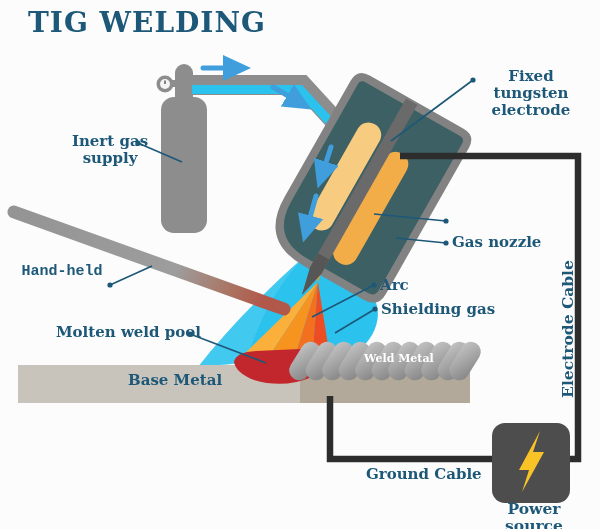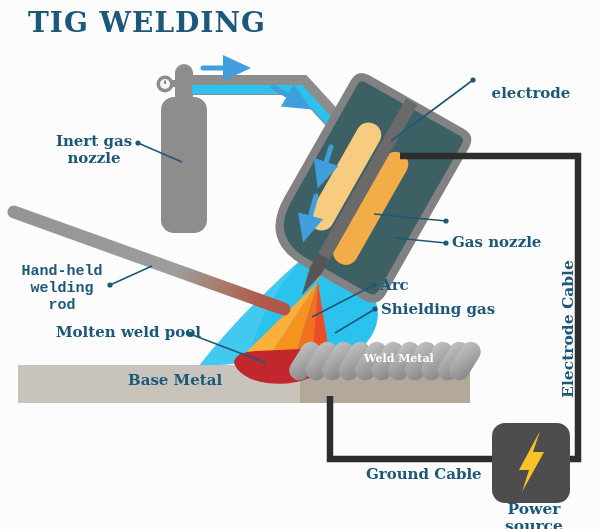--- a/index.html
+++ b/index.html
@@ -161,36 +161,35 @@
         </g>
       <g>
           <line x1="190" y1="334" x2="266" y2="363"></line>
           <circle cx="190" cy="334" r="2.6" fill="#1d5878" stroke="none"></circle>
         </g>
     </g>
   </svg>
 
   <div class="title">TIG WELDING</div>
 
-  <div class="lbl center" style="left:54px;top:133px;width:80px;">
+  <div class="lbl center" style="left:70px;top:133px;width:80px;">
     <span>Inert gas</span><br>
-    <span>nozzle</span>
+    <span>supply</span>
   </div>
 
   <div class="lbl center" style="left:470px;top:68px;width:122px;">
-    <br>
+    <span>Fixed tungsten</span><br>
     <span>electrode</span>
   </div>
 
 
   <div class="lbl" style="left:452px;top:234px;">Gas nozzle</div>
 
   <div class="lbl center" style="left:14px;top:264px;width:96px;font-family:Liberation Mono, monospace;">
     <span>Hand-held</span><br>
-    <span>welding rod</span>
   </div>
 
   <div class="lbl" style="left:380px;top:277px;">Arc</div>
 
   <div class="lbl" style="left:381px;top:301px;">Shielding gas</div>
 
   <div class="lbl" style="left:128px;top:372px;">Base Metal</div>
 
   <div class="lbl" style="left:56px;top:324px;">Molten weld pool</div>
 

